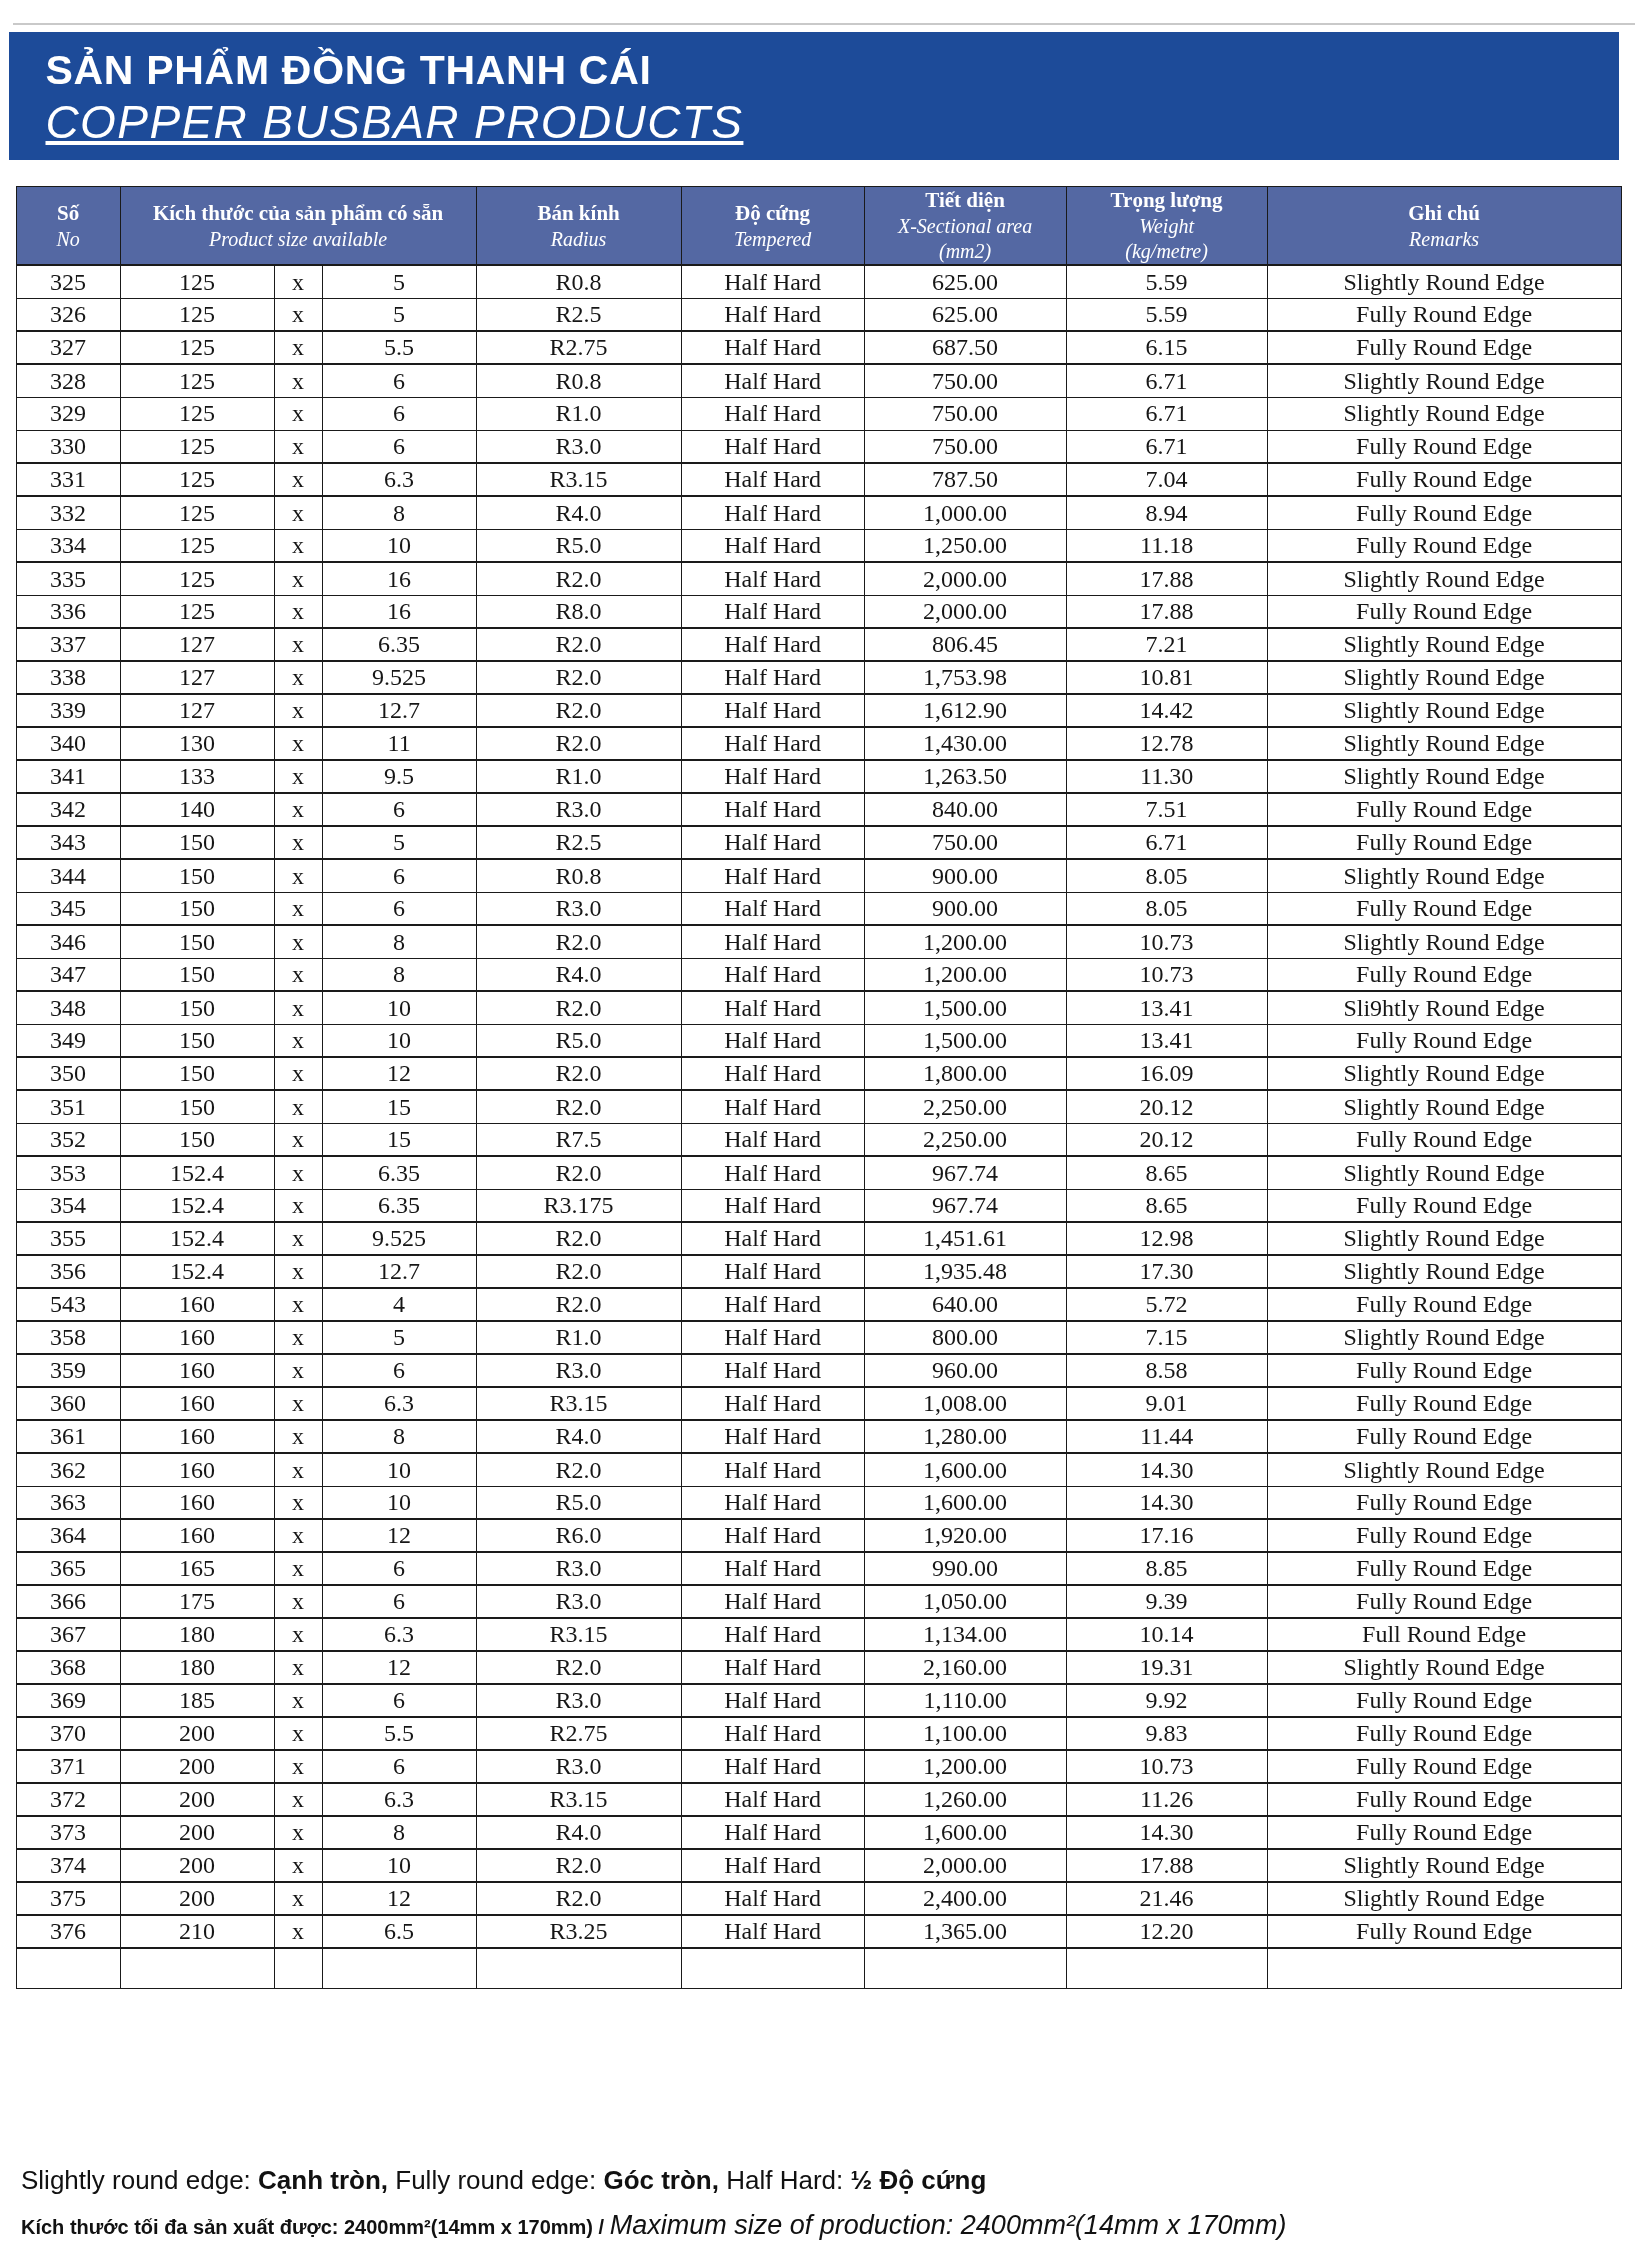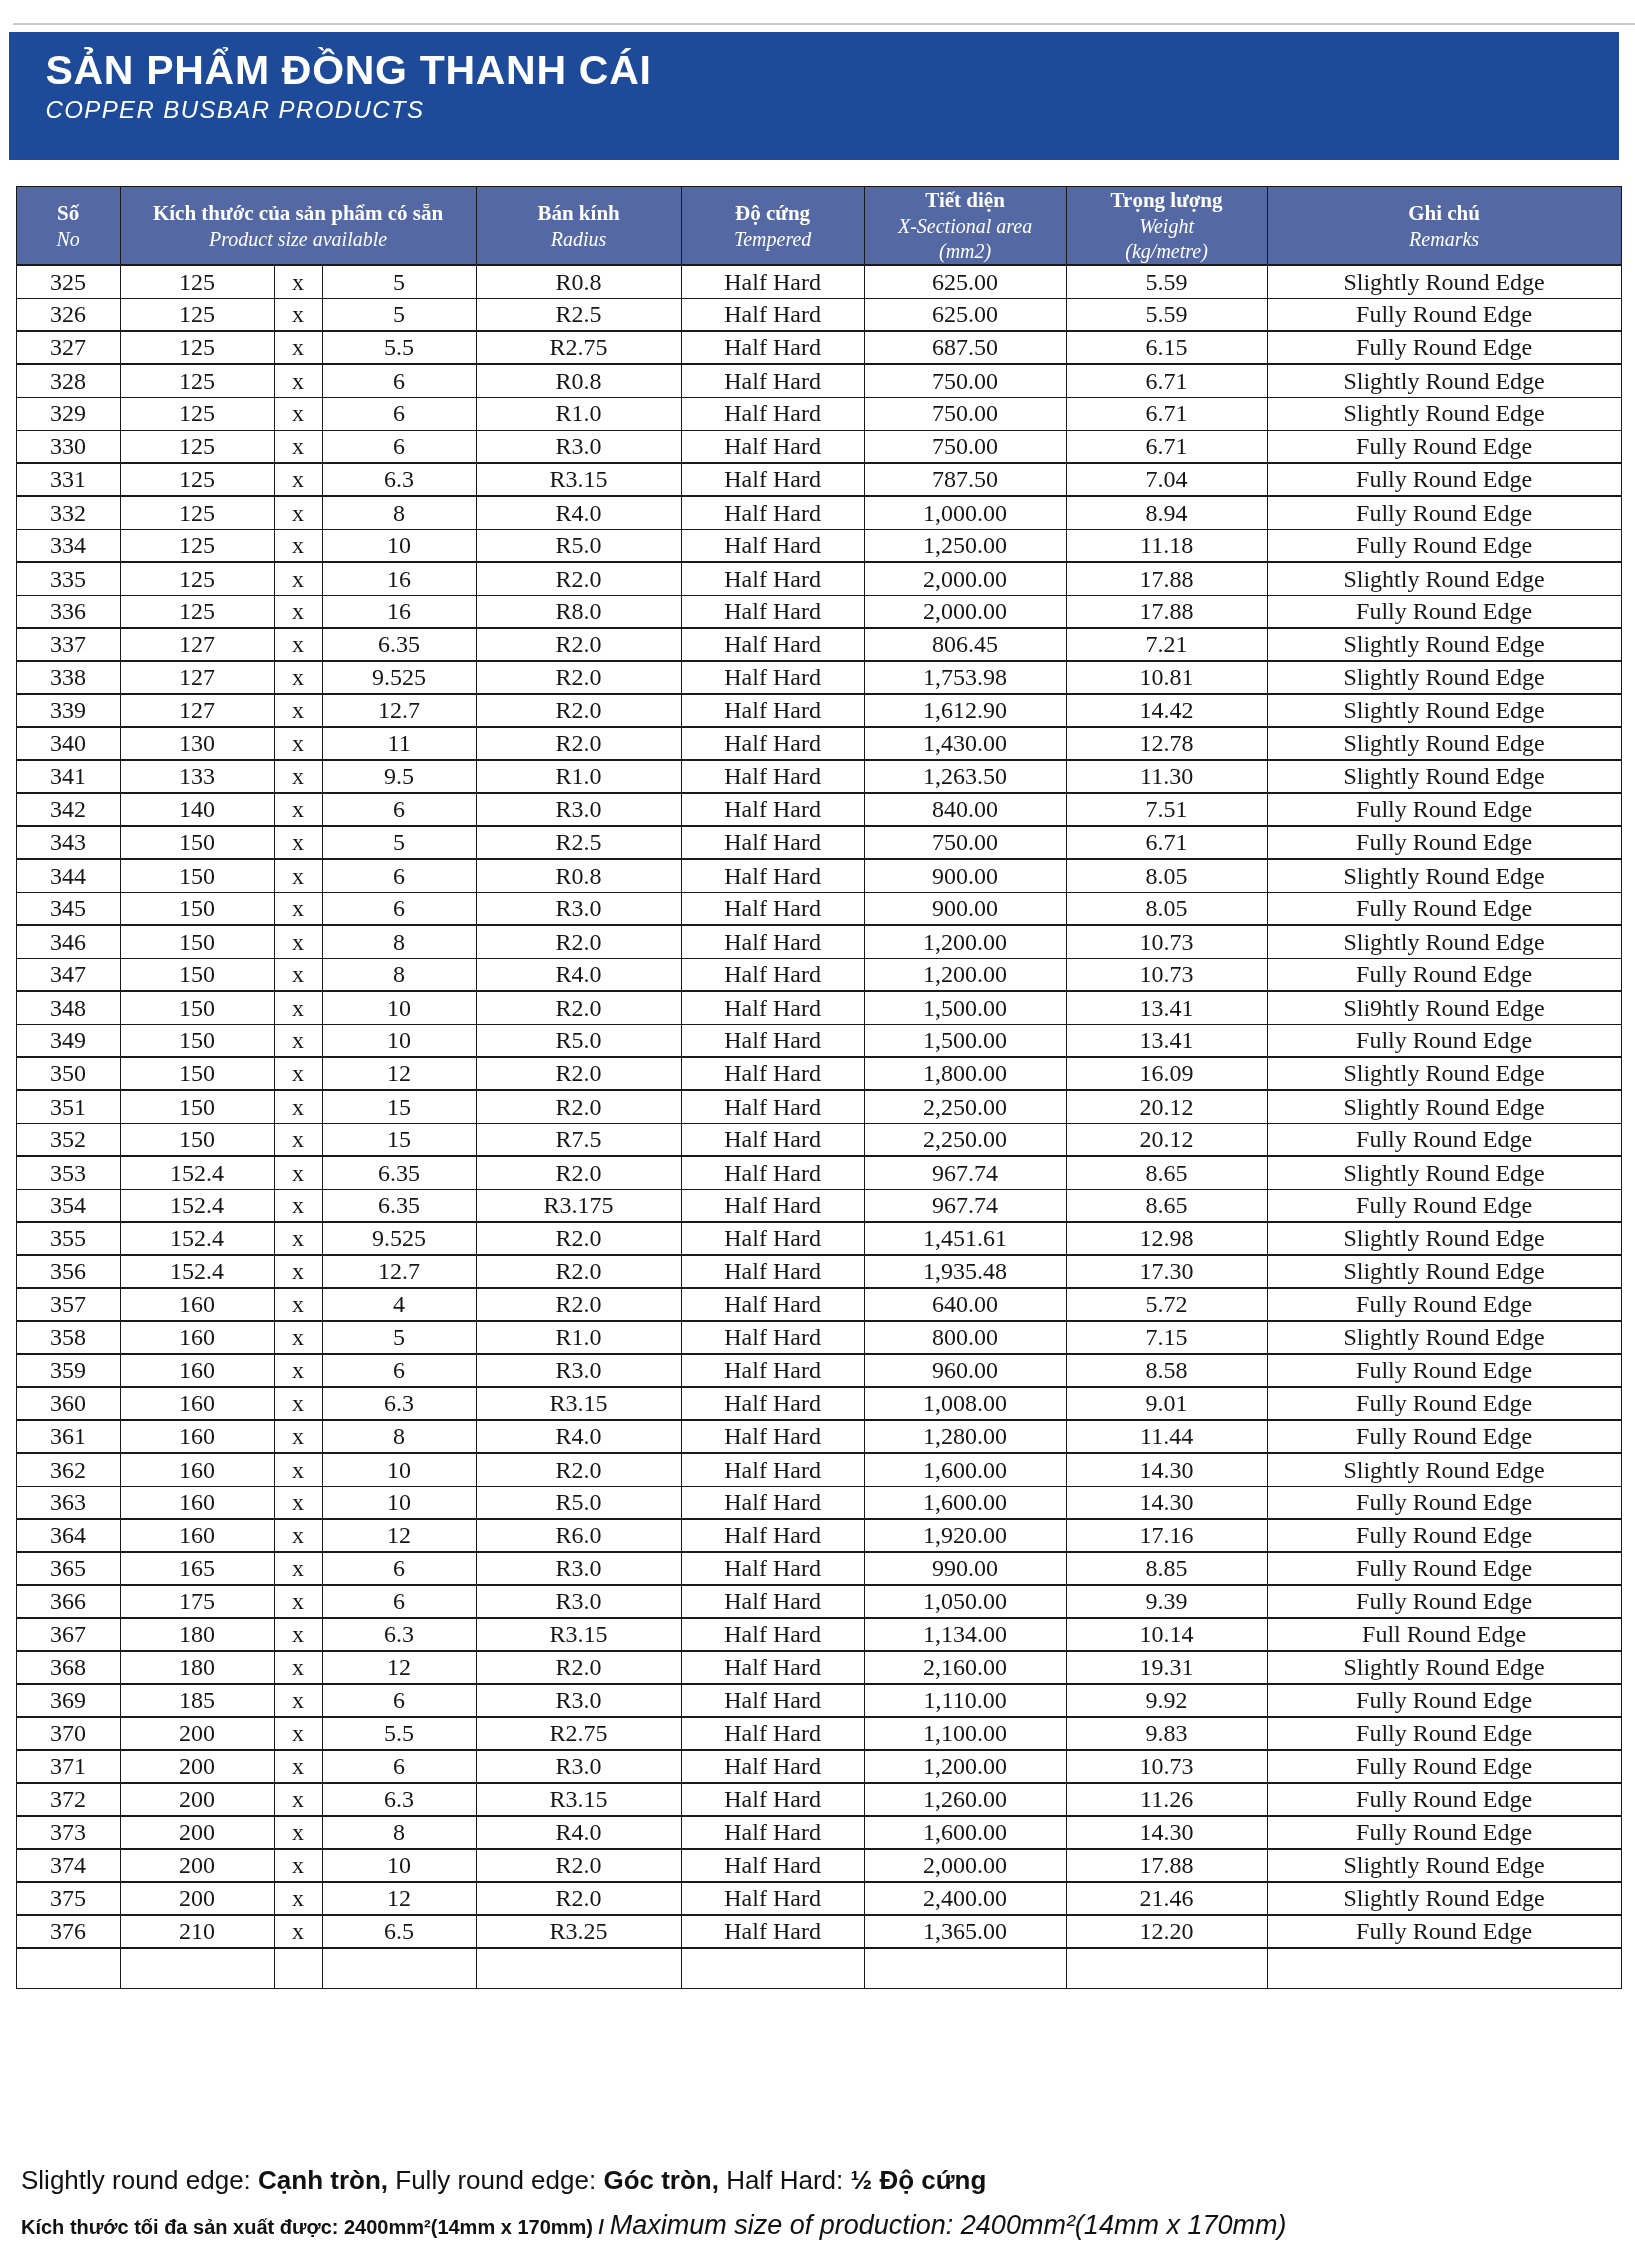--- a/index.html
+++ b/index.html
@@ -5,21 +5,21 @@
   * { margin: 0; padding: 0; box-sizing: border-box; }
   html, body { background: #ffffff; }
   body { font-family: "Liberation Sans", sans-serif; color: #111; }
   .page { position: relative; width: 1636px; height: 2261px; background: #fff; overflow: hidden; }
 
   .top-line { position: absolute; top: 23.4px; left: 12.8px; right: 0; height: 2.1px; background: #c9c9c9; }
 
   .banner { position: absolute; top: 32px; left: 8.5px; width: 1610px; height: 128px;
             background: #1d4b99; color: #fff; padding: 12.8px 0 0 37px; }
   .banner-title { font-size: 41px; font-weight: bold; letter-spacing: 0.7px; line-height: 1.25; }
-  .banner-subtitle { font-size: 24px; font-style: italic; letter-spacing: 1.4px; line-height: 1.15; }
+  .banner-subtitle { font-size: 46px; font-style: italic; letter-spacing: 1.4px; line-height: 1.15; text-decoration: underline; }
 
   table { position: absolute; top: 186px; left: 15.6px; width: 1604px;
           border-collapse: collapse; table-layout: fixed; font-family: Liberation Serif, serif; }
   th, td { border: 0.7px solid #1a1a1a; text-align: center; vertical-align: middle; }
   table { border: 1.4px solid #1a1a1a; }
   thead th { background: #5468a3; color: #fff; height: 73px; border-bottom: 1.4px solid #1a1a1a; }
   thead .vi { font-size: 21px; font-weight: bold; line-height: 1.3; }
   thead .en { font-size: 20px; font-style: italic; font-weight: normal; line-height: 1.25; }
   tbody td { height: 33px; font-size: 24px; color: #161616; }
   tbody tr.grp td { border-top: 2.1px solid #1a1a1a; }
@@ -426,21 +426,21 @@
           <td>152.4</td>
           <td>x</td>
           <td>12.7</td>
           <td>R2.0</td>
           <td>Half Hard</td>
           <td>1,935.48</td>
           <td>17.30</td>
           <td>Slightly Round Edge</td>
         </tr>
         <tr class="grp">
-          <td>357</td>
+          <td>543</td>
           <td>160</td>
           <td>x</td>
           <td>4</td>
           <td>R2.0</td>
           <td>Half Hard</td>
           <td>640.00</td>
           <td>5.72</td>
           <td>Fully Round Edge</td>
         </tr>
         <tr class="grp">

